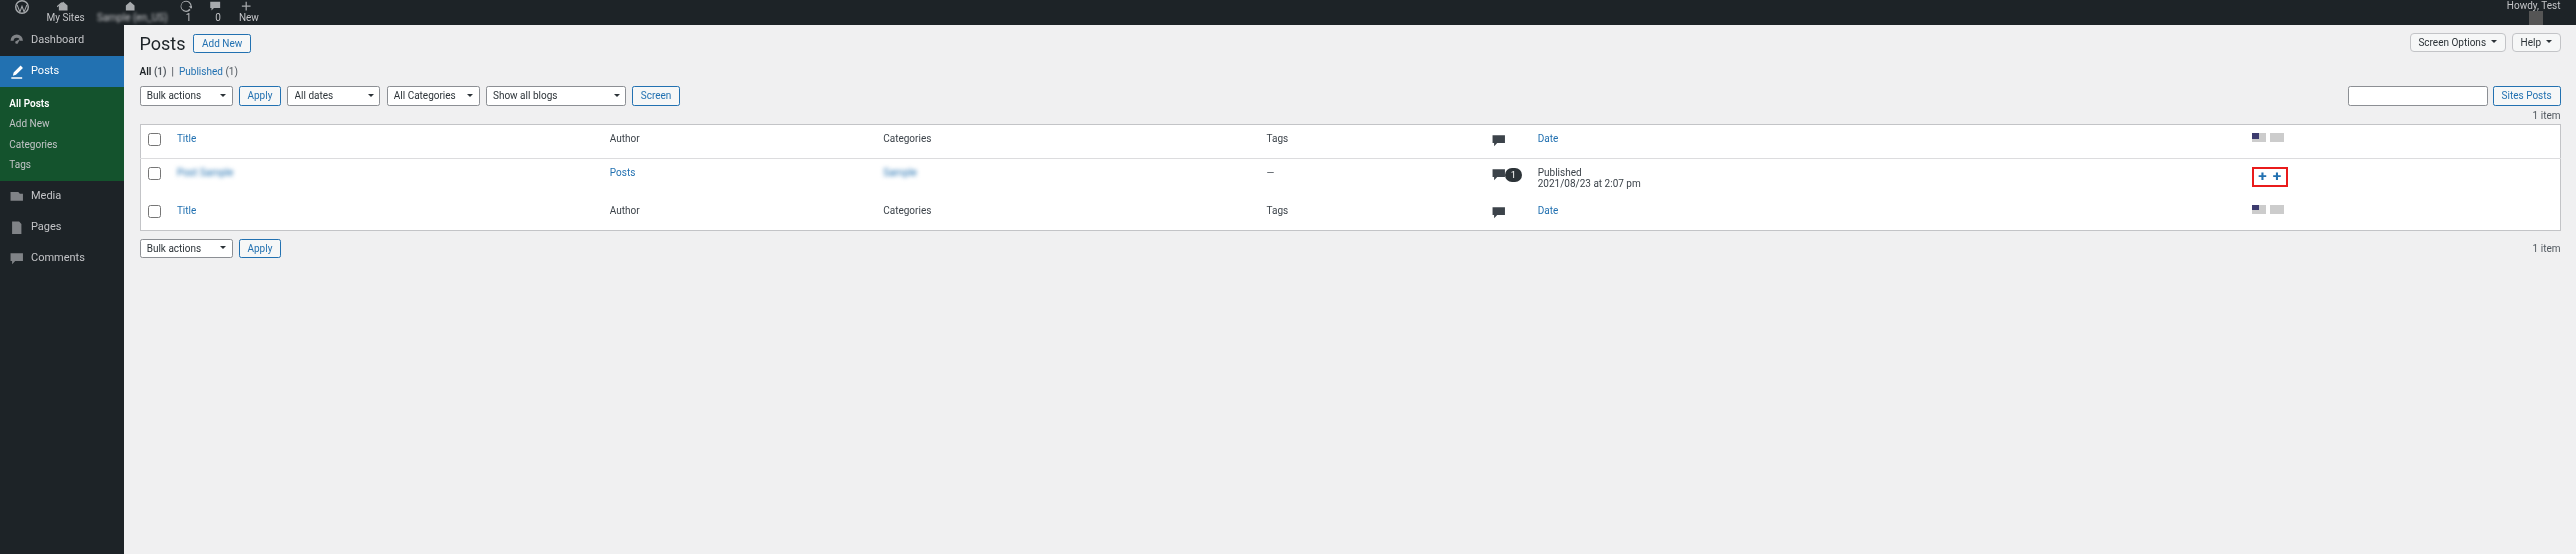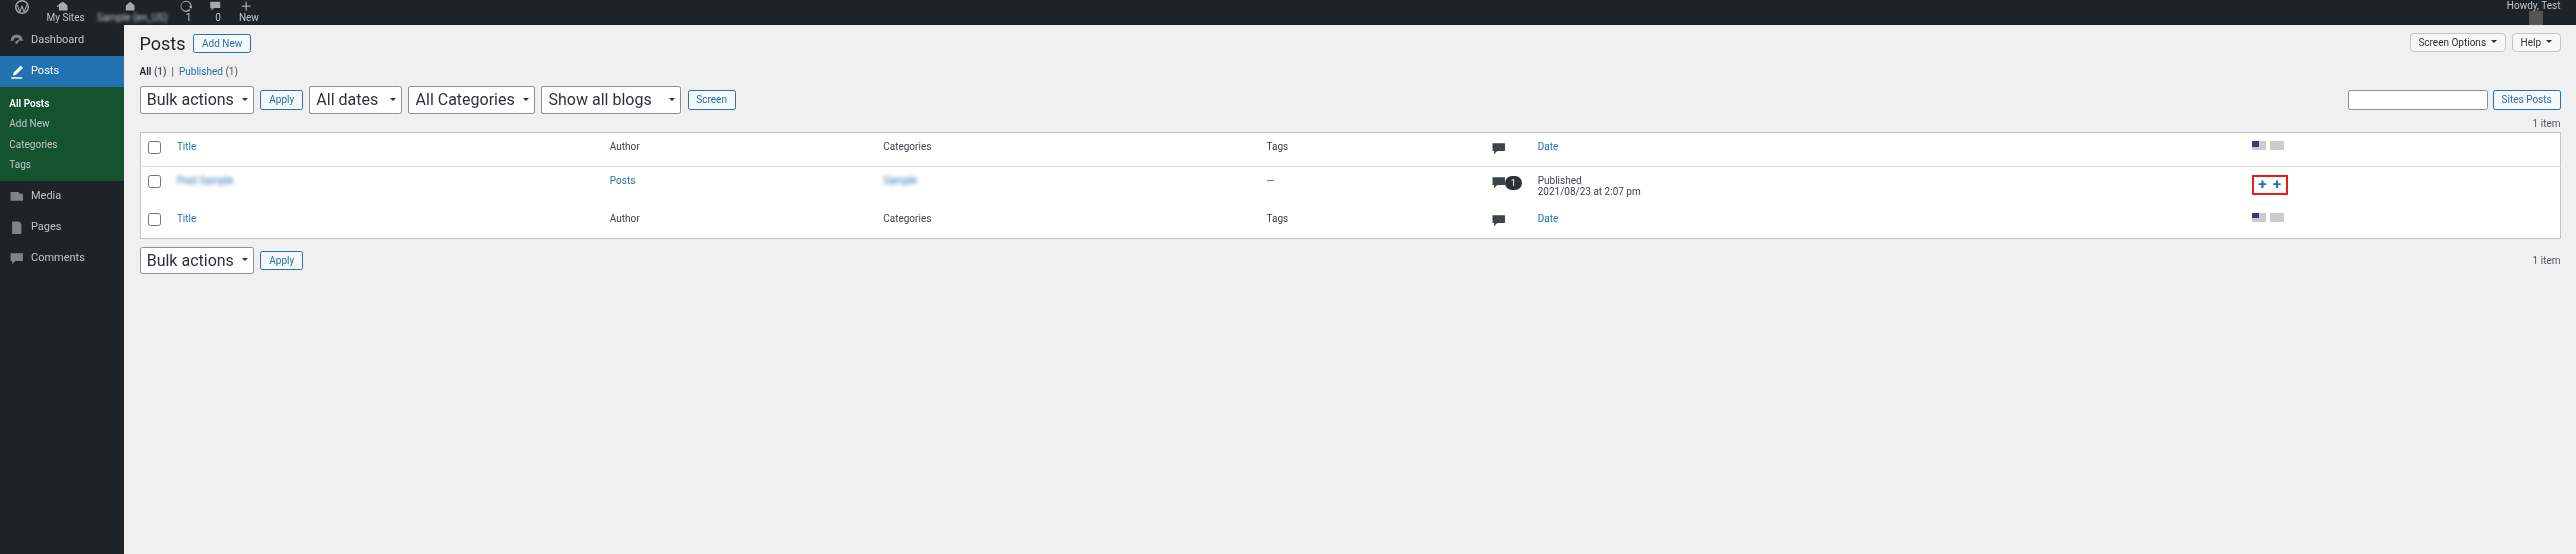--- a/index.html
+++ b/index.html
@@ -39,21 +39,21 @@
 
 
 .status-links { margin-bottom: 9.3px; }
 .status-links a { color: #2271b1; cursor: pointer; }
 .status-links .current { color: #1d2327; font-weight:600; }
 .status-links .count { color: #50575e; }
 
 
 .tablenav { display:flex; justify-content:space-between; align-items:center; margin-bottom:4.7px; }
 .filters { display:flex; gap:6.2px; align-items:center; }
-.select { background:#fff; border:0.8px solid #8c8f94; color:#2c3338; padding:3.1px 18.6px 3.1px 6.2px; border-radius:2.3px; font-size:16px; min-width:93px; position:relative; appearance:none; -webkit-appearance:none; cursor:pointer; }
+.select { background:#fff; border:0.8px solid #8c8f94; color:#2c3338; padding:3.1px 18.6px 3.1px 6.2px; border-radius:2.3px; font-size:10px; min-width:93px; position:relative; appearance:none; -webkit-appearance:none; cursor:pointer; }
 .sel-wrap { position:relative; display:inline-block; }
 .sel-wrap::after { content:""; position:absolute; right:6.2px; top:50%; margin-top:-2.3px; border:3.9px solid transparent; border-top-color:#2c3338; pointer-events:none; }
 .search-wrap { display:flex; gap:4.7px; align-items:center; }
 .search-input { border:0.8px solid #8c8f94; border-radius:2.3px; padding:3.1px 4.7px; width:140px; font-size:10px; }
 .count-text { color:#50575e; font-size:10px; }
 
 
 table.wp-list { width:100%; border-collapse:collapse; background:#fff; border:0.8px solid #c3c4c7; }
 .wp-list th, .wp-list td { text-align:left; padding:7.8px 7.8px; font-size:10px; vertical-align:top; }
 .wp-list thead th, .wp-list tfoot th { font-weight:400; }

